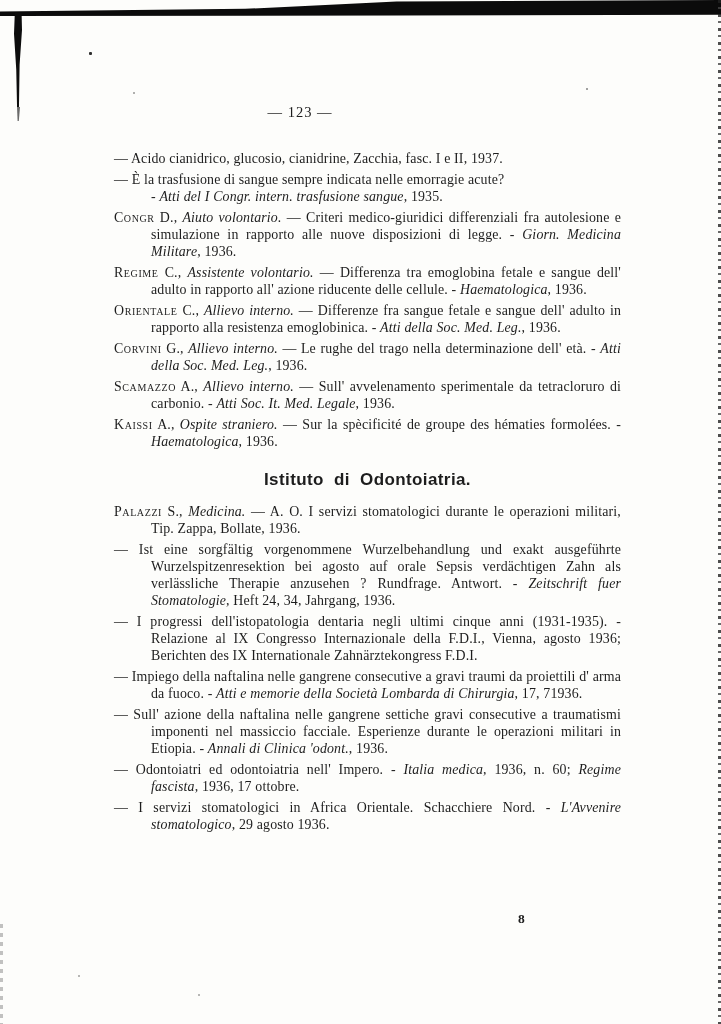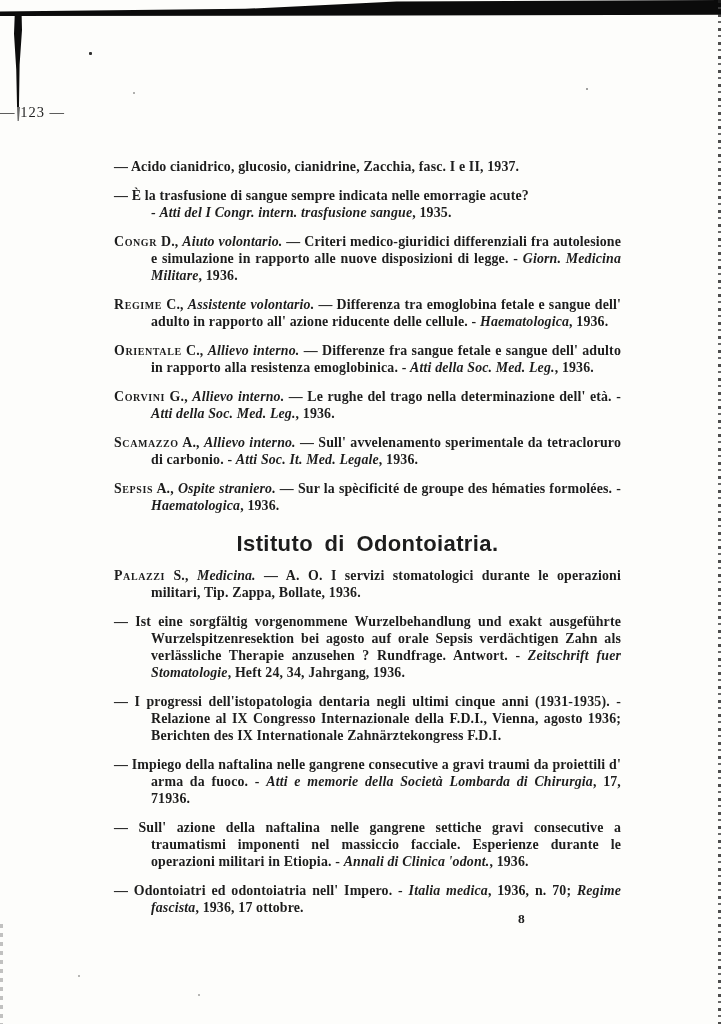--- a/index.html
+++ b/index.html
@@ -44,43 +44,43 @@
   }
   .speck{position:absolute;background:#2f2f2f;border-radius:1px;}
   .speck.s1{left:89px;top:52px;width:3px;height:3px;}
   .speck.s2{left:133px;top:92px;width:2px;height:2px;opacity:.5;}
   .speck.s3{left:586px;top:88px;width:2px;height:2px;opacity:.6;}
   .speck.s4{left:78px;top:975px;width:2px;height:2px;opacity:.45;}
   .speck.s5{left:198px;top:994px;width:2px;height:2px;opacity:.45;}
   
   .page-number{
     position:absolute;top:104px;left:0;width:600px;
+    text-align:center;
     font-size:14.5px;letter-spacing:1px;
   }
   
   .text-block{
     position:absolute;top:146px;left:114px;width:507px;
     font-size:13.9px;line-height:17px;
     text-align:justify;
     letter-spacing:.15px;
   }
   .entry{
-    margin:12px 0 4px 0;
+    margin:4px 0 4px 0;
     padding-left:37px;
     text-indent:-37px;
-    font-weight:bold;
   }
   .seg-i{font-style:italic;}
   .seg-sc{font-variant:small-caps;letter-spacing:.6px;}
   .section-heading{
     margin:21px 0 15px 0;
     text-align:center;
     font-family:"Liberation Sans", sans-serif;
     font-weight:bold;
-    font-size:22px;
+    font-size:17px;
     letter-spacing:.4px;
     word-spacing:5px;
     text-indent:0;
   }
   
   .signature-mark{
     position:absolute;left:518px;top:911px;
     font-size:13.5px;font-weight:bold;
   }
 </style>
@@ -104,28 +104,29 @@
 
   <main class="text-block" id="sections">
       <section>
         <p class="entry"><span class="seg-n">— Acido cianidrico, glucosio, cianidrine, Zacchia, fasc. I e II, 1937.</span></p>
         <p class="entry"><span class="seg-n">— È la trasfusione di sangue sempre indicata nelle emorragie acute?</span><br><span class="seg-n">- </span><span class="seg-i">Atti del I Congr. intern. trasfusione sangue</span><span class="seg-n">, 1935.</span></p>
         <p class="entry"><span class="seg-sc">Congr</span><span class="seg-n"> D., </span><span class="seg-i">Aiuto volontario.</span><span class="seg-n"> — Criteri medico-giuridici differenziali fra autolesione e simulazione in rapporto alle nuove disposizioni di legge. - </span><span class="seg-i">Giorn. Medicina Militare</span><span class="seg-n">, 1936.</span></p>
         <p class="entry"><span class="seg-sc">Regime</span><span class="seg-n"> C., </span><span class="seg-i">Assistente volontario.</span><span class="seg-n"> — Differenza tra emoglobina fetale e sangue dell' adulto in rapporto all' azione riducente delle cellule. - </span><span class="seg-i">Haematologica</span><span class="seg-n">, 1936.</span></p>
         <p class="entry"><span class="seg-sc">Orientale</span><span class="seg-n"> C., </span><span class="seg-i">Allievo interno.</span><span class="seg-n"> — Differenze fra sangue fetale e sangue dell' adulto in rapporto alla resistenza emoglobinica. - </span><span class="seg-i">Atti della Soc. Med. Leg.</span><span class="seg-n">, 1936.</span></p>
         <p class="entry"><span class="seg-sc">Corvini</span><span class="seg-n"> G., </span><span class="seg-i">Allievo interno.</span><span class="seg-n"> — Le rughe del trago nella determinazione dell' età. - </span><span class="seg-i">Atti della Soc. Med. Leg.</span><span class="seg-n">, 1936.</span></p>
         <p class="entry"><span class="seg-sc">Scamazzo</span><span class="seg-n"> A., </span><span class="seg-i">Allievo interno.</span><span class="seg-n"> — Sull' avvelenamento sperimentale da tetracloruro di carbonio. - </span><span class="seg-i">Atti Soc. It. Med. Legale</span><span class="seg-n">, 1936.</span></p>
-        <p class="entry"><span class="seg-sc">Sepsis</span><span class="seg-n"> A., </span><span class="seg-i">Ospite straniero.</span><span class="seg-n"> — Sur la spècificité de groupe des hématies formolées. - </span><span class="seg-i">Haematologica</span><span class="seg-n">, 1936.</span></p>
+        <p class="entry"><span class="seg-sc">Kaissi</span><span class="seg-n"> A., </span><span class="seg-i">Ospite straniero.</span><span class="seg-n"> — Sur la spècificité de groupe des hématies formolées. - </span><span class="seg-i">Haematologica</span><span class="seg-n">, 1936.</span></p>
       </section>
       <section>
         <h2 class="section-heading">Istituto di Odontoiatria.</h2>
         <p class="entry"><span class="seg-sc">Palazzi</span><span class="seg-n"> S., </span><span class="seg-i">Medicina.</span><span class="seg-n"> — A. O. I servizi stomatologici durante le operazioni militari, Tip. Zappa, Bollate, 1936.</span></p>
         <p class="entry"><span class="seg-n">— Ist eine sorgfältig vorgenommene Wurzelbehandlung und exakt ausgeführte Wurzelspitzenresektion bei agosto auf orale Sepsis verdächtigen Zahn als verlässliche Therapie anzusehen ? Rundfrage. Antwort. - </span><span class="seg-i">Zeitschrift fuer Stomatologie</span><span class="seg-n">, Heft 24, 34, Jahrgang, 1936.</span></p>
         <p class="entry"><span class="seg-n">— I progressi dell'istopatologia dentaria negli ultimi cinque anni (1931-1935). - Relazione al IX Congresso Internazionale della F.D.I., Vienna, agosto 1936; Berichten des IX Internationale Zahnärztekongress F.D.I.</span></p>
         <p class="entry"><span class="seg-n">— Impiego della naftalina nelle gangrene consecutive a gravi traumi da proiettili d' arma da fuoco. - </span><span class="seg-i">Atti e memorie della Società Lombarda di Chirurgia</span><span class="seg-n">, 17, 71936.</span></p>
         <p class="entry"><span class="seg-n">— Sull' azione della naftalina nelle gangrene settiche gravi consecutive a traumatismi imponenti nel massiccio facciale. Esperienze durante le operazioni militari in Etiopia. - </span><span class="seg-i">Annali di Clinica 'odont.</span><span class="seg-n">, 1936.</span></p>
-        <p class="entry"><span class="seg-n">— Odontoiatri ed odontoiatria nell' Impero. - </span><span class="seg-i">Italia medica</span><span class="seg-n">, 1936, n. 70; </span><span class="seg-i">Regime fascista</span><span class="seg-n">, 1936, 17 ottobre.</span></p>
+        <p class="entry"><span class="seg-n">— Odontoiatri ed odontoiatria nell' Impero. - </span><span class="seg-i">Italia medica</span><span class="seg-n">, 1936, n. 60; </span><span class="seg-i">Regime fascista</span><span class="seg-n">, 1936, 17 ottobre.</span></p>
+        <p class="entry"><span class="seg-n">— I servizi stomatologici in Africa Orientale. Schacchiere Nord. - </span><span class="seg-i">L'Avvenire stomatologico</span><span class="seg-n">, 29 agosto 1936.</span></p>
       </section>
     </main>
 
   <div class="signature-mark">8</div>
 
 </div>
 
 </body></html>

